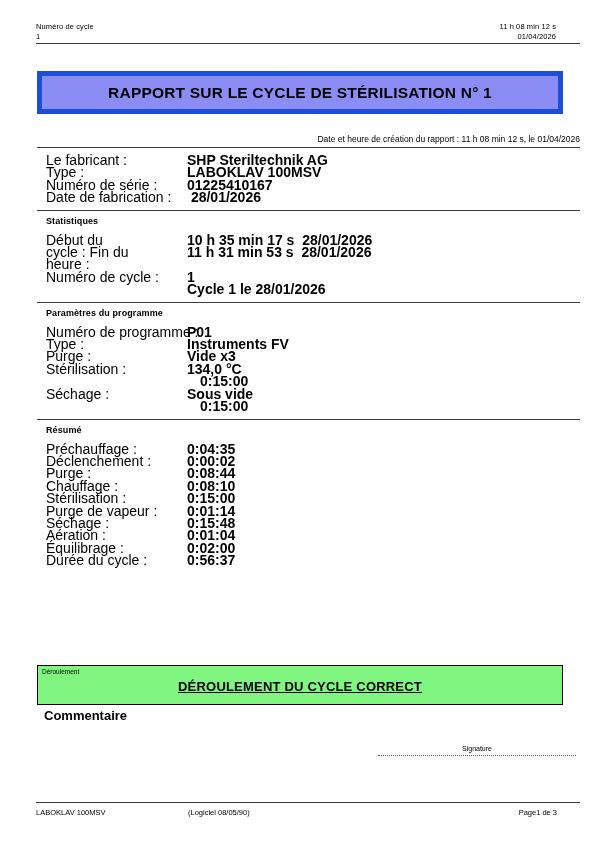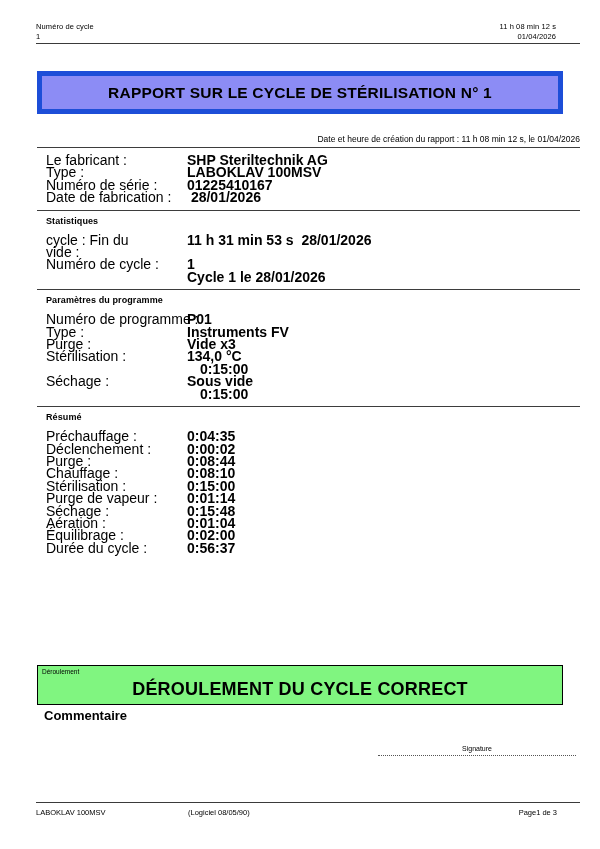--- a/index.html
+++ b/index.html
@@ -145,23 +145,24 @@
     left: 4px;
     font-size: 6.5px;
     line-height: 8px;
   }
   .result-banner .result-text {
     position: absolute;
     left: 0;
     right: 0;
     top: 13px;
     text-align: center;
-    font-size: 18px;
+    font-size: 13px;
     font-weight: bold;
     letter-spacing: .2px;
+    text-decoration: underline;
   }
 
   
   .comment-label {
     position: absolute;
     top: 708px;
     left: 44px;
     font-size: 13px;
     font-weight: bold;
   }
@@ -253,25 +254,29 @@
           <span class="val"> 28/01/2026</span>
         </div>
       </div>
     </div>
 
     <div class="section">
       <div class="rule"></div>
       <div class="section-title">Statistiques</div>
       <div class="rows">
         <div class="row">
+          <span class="lbl">Début du</span>
+          <span class="val">10 h 35 min 17 s  28/01/2026</span>
+        </div>
+        <div class="row">
           <span class="lbl">cycle : Fin du</span>
           <span class="val">11 h 31 min 53 s  28/01/2026</span>
         </div>
         <div class="row">
-          <span class="lbl">vide :</span>
+          <span class="lbl">heure :</span>
           <span class="val"></span>
         </div>
         <div class="row">
           <span class="lbl">Numéro de cycle :</span>
           <span class="val">1</span>
         </div>
         <div class="row">
           <span class="lbl"></span>
           <span class="val">Cycle 1 le 28/01/2026</span>
         </div>

